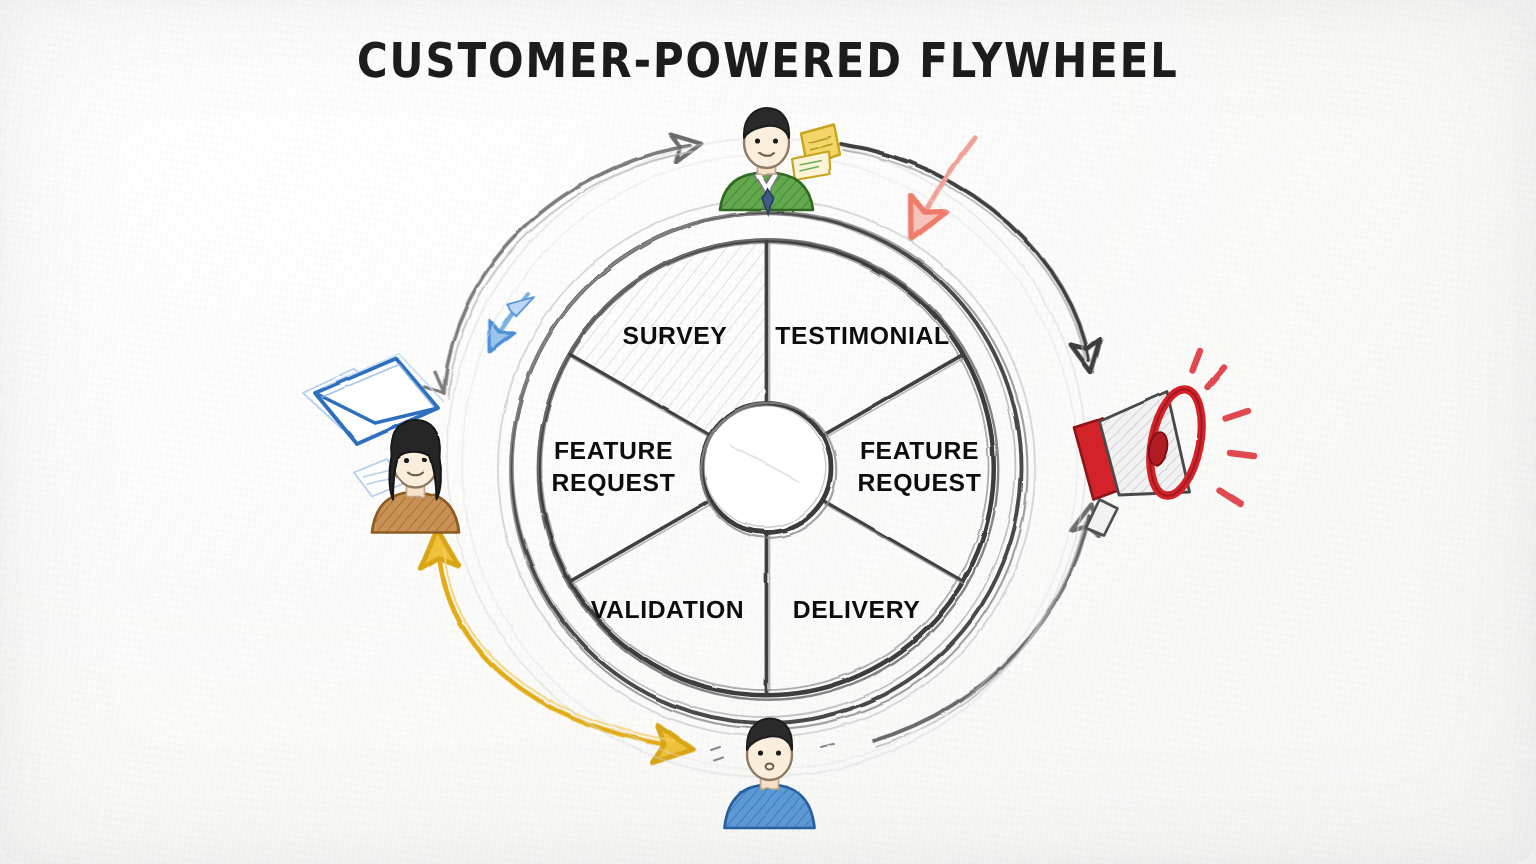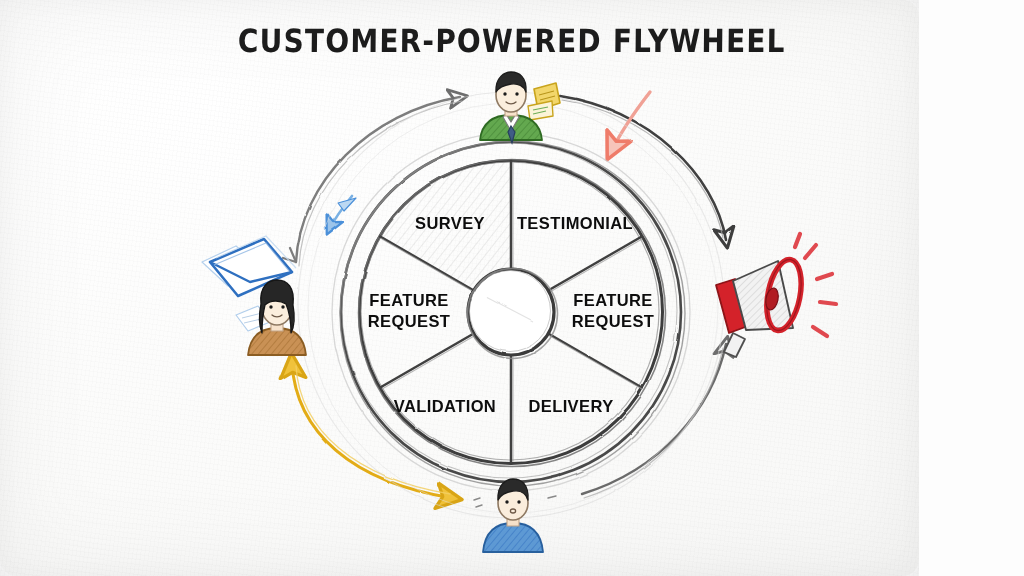--- a/index.html
+++ b/index.html
@@ -4,21 +4,21 @@
 <style>
   html,body{margin:0;padding:0;}
   body{
     width:1024px;height:576px;
     background:#fdfdfd;
     font-family:"Liberation Sans", sans-serif;
     overflow:hidden;
   }
   #stage{
     position:relative;
-    width:919px;height:576px;
+    width:1024px;height:576px;
     background:
       radial-gradient(ellipse at 20% 18%, #ffffff 0%, #fbfbfa 55%, #f7f7f6 100%);
     border-radius: 17px;
   }
   
   #grain{
     position:absolute;inset:0;
     background-image:
       repeating-linear-gradient(98deg, rgba(0,0,0,0.012) 0px, rgba(0,0,0,0.012) 1px, transparent 1px, transparent 4px),
       repeating-linear-gradient(8deg, rgba(0,0,0,0.010) 0px, rgba(0,0,0,0.010) 1px, transparent 1px, transparent 5px);

